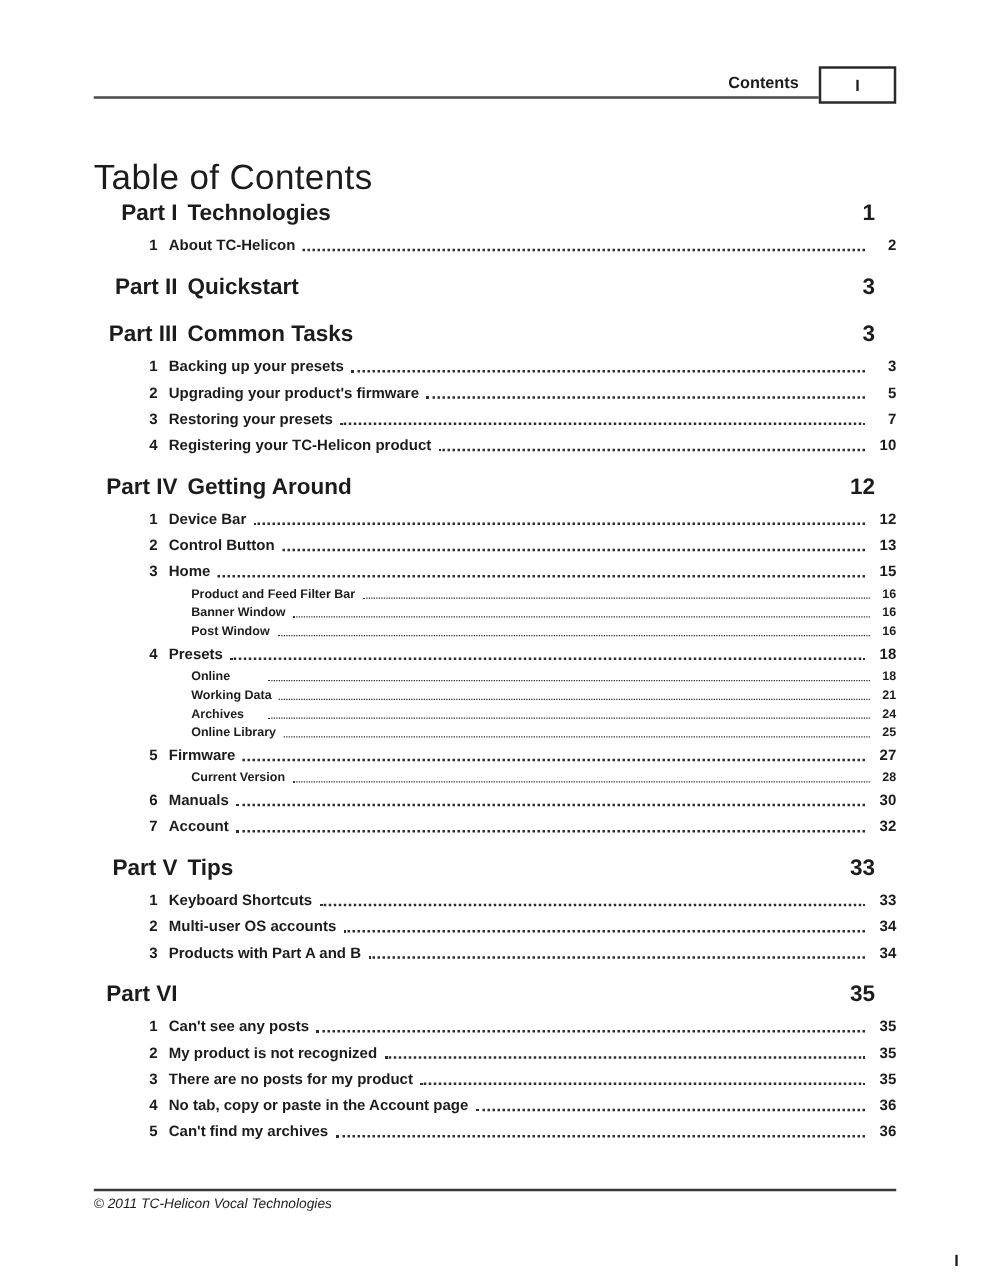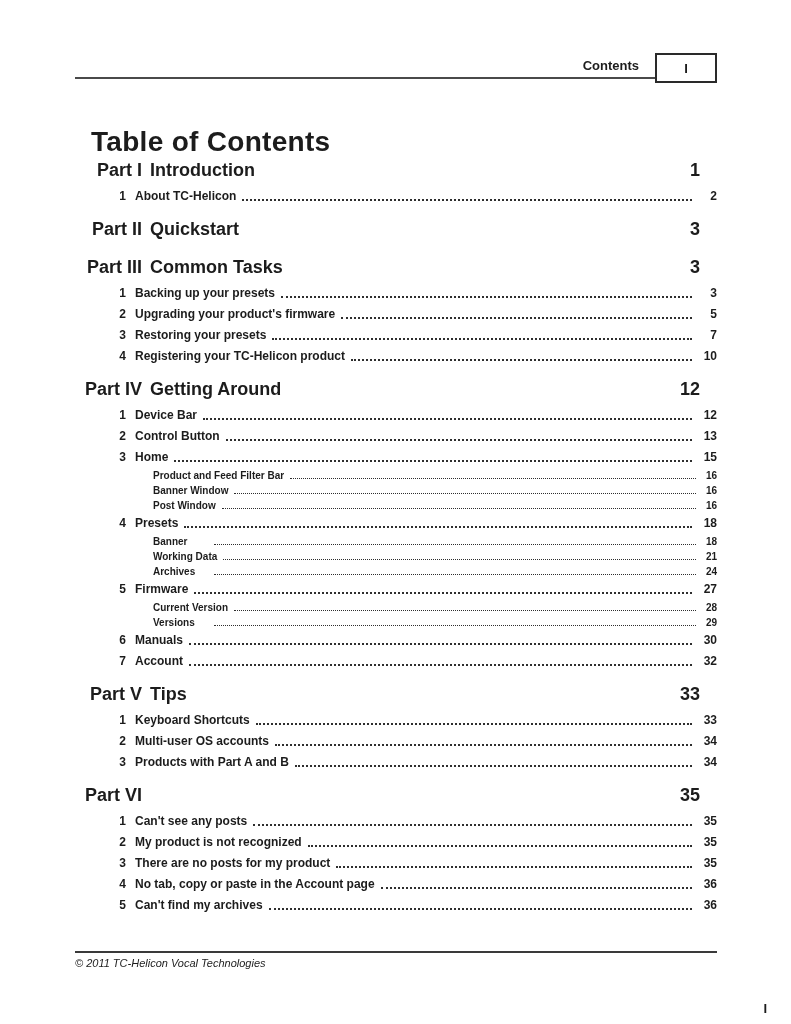--- a/index.html
+++ b/index.html
@@ -50,25 +50,25 @@
     display: flex;
     align-items: center;
     justify-content: center;
     font-size: 13px;
     font-weight: 700;
   }
 
   
   .title {
     position: absolute;
-    left: 91px;
+    left: 75px;
     top: 106px;
     font-size: 28px;
     line-height: 34px;
-    font-weight: 700;
+    font-weight: 400;
     letter-spacing: 0.3px;
   }
 
   
   .toc {
     position: absolute;
     left: 75px;
     right: 74px;
     top: 148px;
     display: flex;
@@ -166,21 +166,21 @@
     <span>I</span>
   </div>
 </header>
 
 <h1 class="title">Table of Contents</h1>
 
 <main class="toc">
 
   <div class="row part">
     <span class="pnum">Part I</span>
-    <span class="ptitle">Introduction</span>
+    <span class="ptitle">Technologies</span>
     <span class="spacer"></span>
     <span class="ppage">1</span>
   </div>
   <div class="row entry">
     <span class="enum">1</span>
     <span class="elabel">About TC-Helicon</span>
     <span class="leader"></span>
     <span class="epage">2</span>
   </div>
 
@@ -261,49 +261,49 @@
     <span class="leader leader-sub"></span>
     <span class="spage">16</span>
   </div>
   <div class="row entry">
     <span class="enum">4</span>
     <span class="elabel">Presets</span>
     <span class="leader"></span>
     <span class="epage">18</span>
   </div>
   <div class="row sub">
-    <span class="slabel">Banner</span>
+    <span class="slabel">Online</span>
     <span class="leader leader-sub"></span>
     <span class="spage">18</span>
   </div>
   <div class="row sub">
     <span class="slabel">Working Data</span>
     <span class="leader leader-sub"></span>
     <span class="spage">21</span>
   </div>
   <div class="row sub">
     <span class="slabel">Archives</span>
     <span class="leader leader-sub"></span>
     <span class="spage">24</span>
+  </div>
+  <div class="row sub">
+    <span class="slabel">Online Library</span>
+    <span class="leader leader-sub"></span>
+    <span class="spage">25</span>
   </div>
   <div class="row entry">
     <span class="enum">5</span>
     <span class="elabel">Firmware</span>
     <span class="leader"></span>
     <span class="epage">27</span>
   </div>
   <div class="row sub">
     <span class="slabel">Current Version</span>
     <span class="leader leader-sub"></span>
     <span class="spage">28</span>
-  </div>
-  <div class="row sub">
-    <span class="slabel">Versions</span>
-    <span class="leader leader-sub"></span>
-    <span class="spage">29</span>
   </div>
   <div class="row entry">
     <span class="enum">6</span>
     <span class="elabel">Manuals</span>
     <span class="leader"></span>
     <span class="epage">30</span>
   </div>
   <div class="row entry">
     <span class="enum">7</span>
     <span class="elabel">Account</span>

